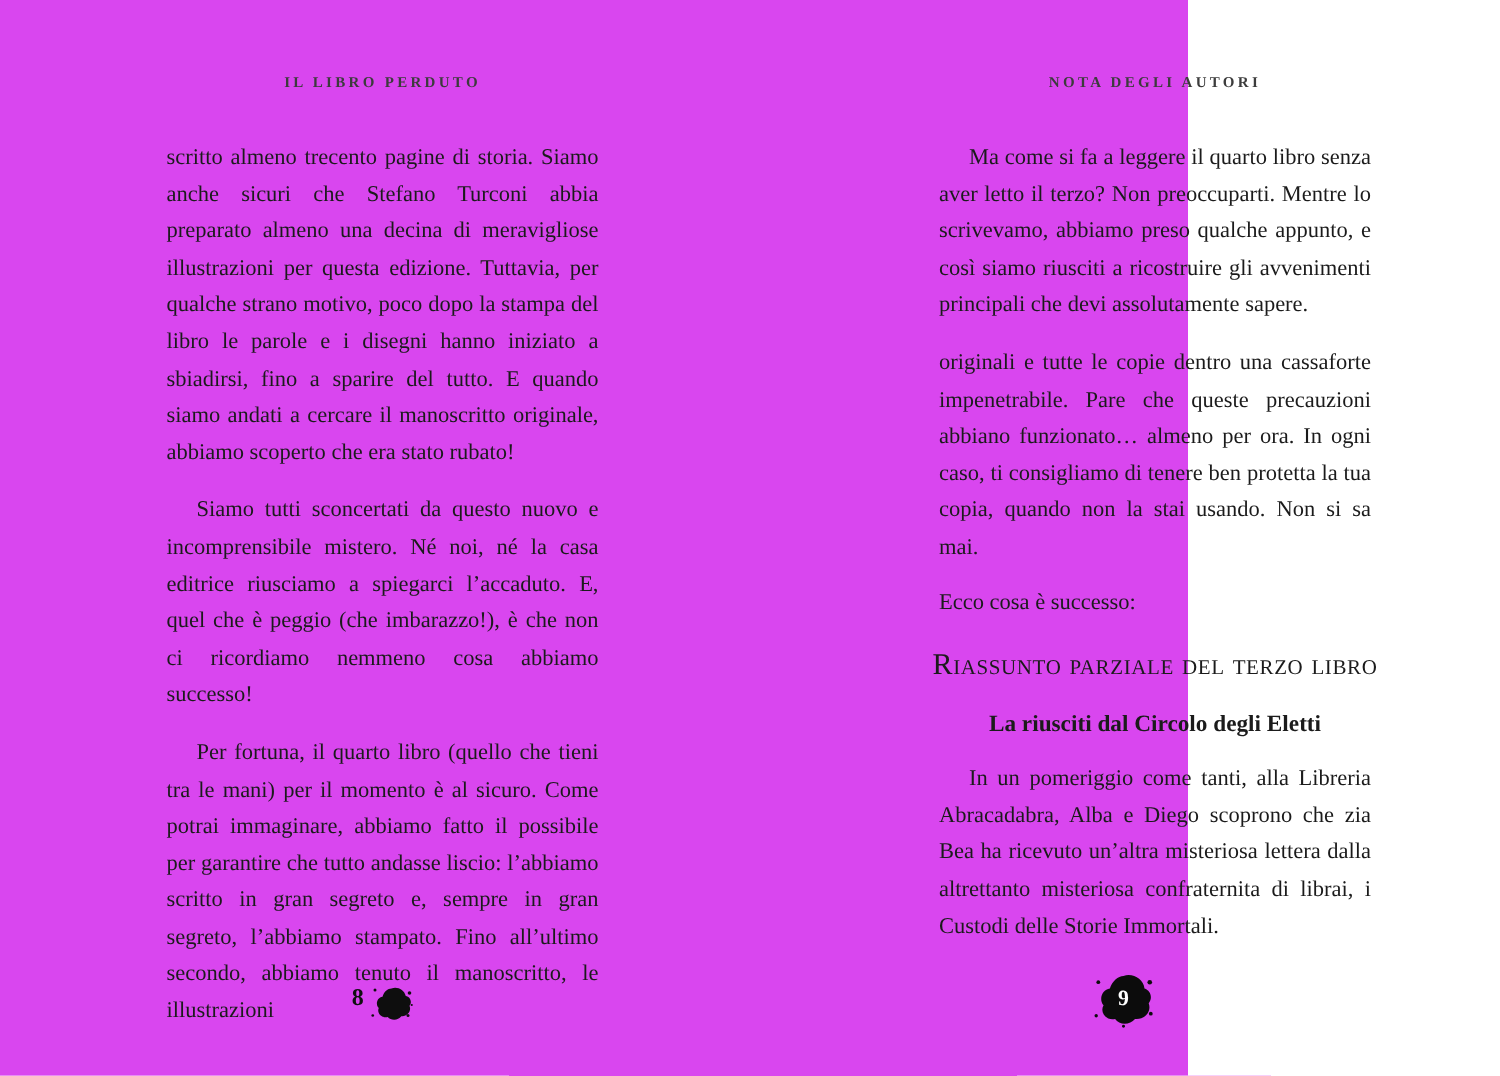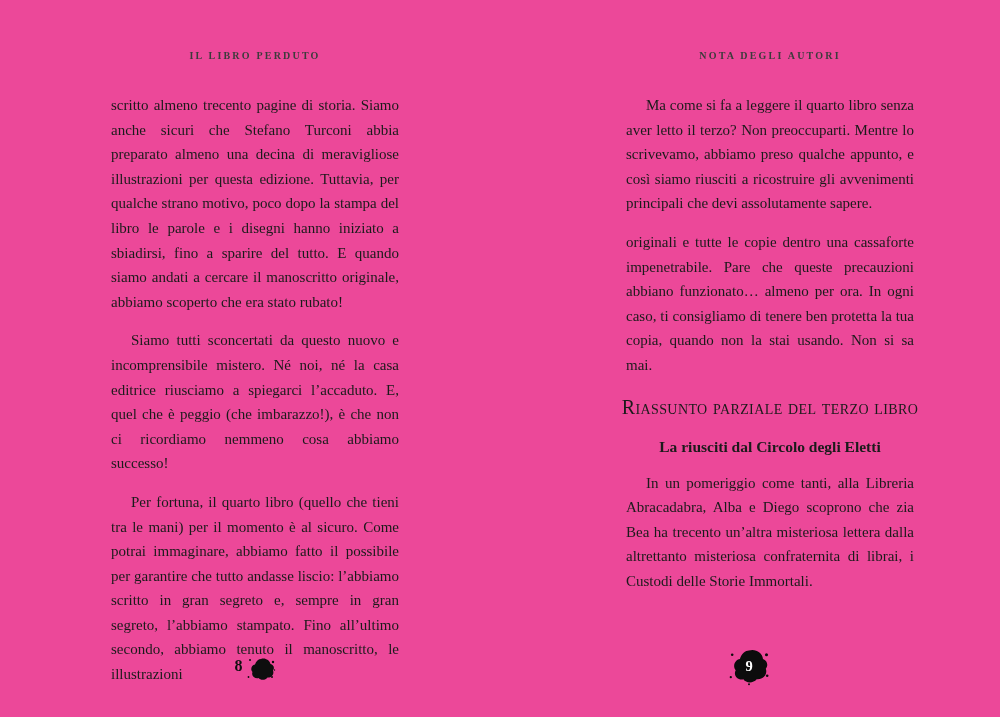--- a/index.html
+++ b/index.html
@@ -5,22 +5,22 @@
   * { margin: 0; padding: 0; box-sizing: border-box; }
   html, body { background: #ffffff; }
   body {
     width: 1000px; height: 717px;
     font-family: "Liberation Serif", "DejaVu Serif", serif;
     color: #1c1c1c;
     overflow: hidden;
   }
   .spread {
     position: relative;
-    width: 1000px; height: 717px;
-    background: #ec4899;
+    width: 792px; height: 717px;
+    background: #d946ef;
   }
   .page {
     position: absolute;
     top: 50px;
     width: 312px;
   }
   .page-left  { left: 99px;  }
   .page-right { left: 614px; }
 
   .running-header {
@@ -116,25 +116,26 @@
       <p class="para indent">Siamo tutti sconcertati da questo nuovo e incomprensibile mistero. Né noi, né la casa editrice riusciamo a spiegarci l’accaduto. E, quel che è peggio (che imbarazzo!), è che non ci ricordiamo nemmeno cosa abbiamo successo!</p>
       <p class="para indent">Per fortuna, il quarto libro (quello che tieni tra le mani) per il momento è al sicuro. Come potrai immaginare, abbiamo fatto il possibile per garantire che tutto andasse liscio: l’abbiamo scritto in gran segreto e, sempre in gran segreto, l’abbiamo stampato. Fino all’ultimo secondo, abbiamo tenuto il manoscritto, le illustrazioni</p>
     </div>
   </section>
 
   <section class="page page-right">
     <div class="running-header">NOTA DEGLI AUTORI</div>
     <div class="page-body">
       <p class="para indent">Ma come si fa a leggere il quarto libro senza aver letto il terzo? Non preoccuparti. Mentre lo scrivevamo, abbiamo preso qualche appunto, e così siamo riusciti a ricostruire gli avvenimenti principali che devi assolutamente sapere.</p>
       <p class="para">originali e tutte le copie dentro una cassaforte impenetrabile. Pare che queste precauzioni abbiano funzionato… almeno per ora. In ogni caso, ti consigliamo di tenere ben protetta la tua copia, quando non la stai usando. Non si sa mai.</p>
+      <p class="para no-gap lead-in">Ecco cosa è successo:</p>
       <div class="summary-heading">
         <div>Riassunto parziale del terzo libro</div>
       </div>
       <div class="chapter-title">La riusciti dal Circolo degli Eletti</div>
-      <p class="para indent summary-para">In un pomeriggio come tanti, alla Libreria Abracadabra, Alba e Diego scoprono che zia Bea ha trecento un’altra misteriosa lettera dalla altrettanto misteriosa confraternita di librai, i Custodi delle Storie Immortali.</p>
+      <p class="para indent summary-para">In un pomeriggio come tanti, alla Libreria Abracadabra, Alba e Diego scoprono che zia Bea ha ricevuto un’altra misteriosa lettera dalla altrettanto misteriosa confraternita di librai, i Custodi delle Storie Immortali.</p>
     </div>
   </section>
 
   <div class="footer footer-left">
     <span class="pagenum">8</span>
     <span class="blot-small">
       <svg width="30" height="27" viewBox="0 0 60 54" aria-hidden="true">
         <path fill="#0e0e0e" d="M30 8c8-3 17 2 19 10 6 1 9 8 5 13 3 7-3 15-11 14-4 6-14 6-18 1-8 2-15-5-12-12-5-5-2-14 5-15 2-7 7-11 12-11z"></path>
         <circle cx="54" cy="14" r="2.4" fill="#0e0e0e"></circle>
         <circle cx="52" cy="44" r="2" fill="#0e0e0e"></circle>

